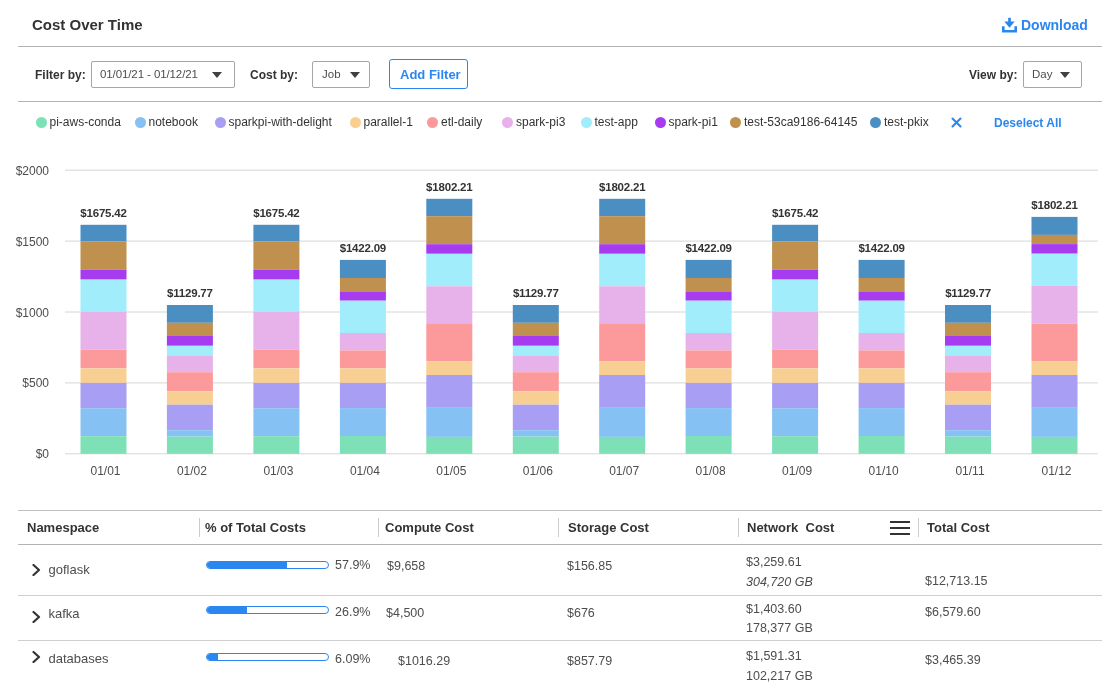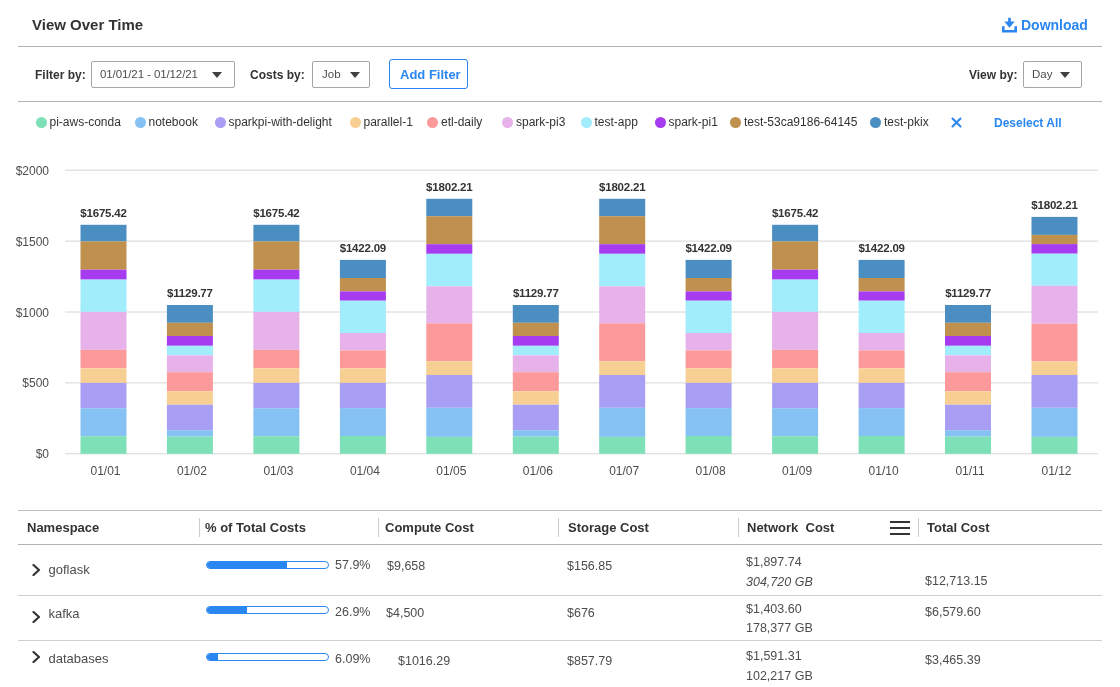--- a/index.html
+++ b/index.html
@@ -7,34 +7,34 @@
 .ldot { position:absolute; top:117px; width:11px; height:11px; border-radius:50%; }
 .llab { position:absolute; top:116px; height:14px; line-height:13px; font-size:12px; color:#333; white-space:nowrap; }
 .selbox { position:absolute; border:1px solid #a6a6a6; border-radius:2px; background:#fff; }
 .tri { position:absolute; width:0; height:0; border-left:5.5px solid transparent; border-right:5.5px solid transparent; border-top:6px solid #404040; }
 .blab { position:absolute; font-weight:700; font-size:12px; color:#333; white-space:nowrap; }
 .gsel { position:absolute; font-size:11.5px; color:#4d4d4d; white-space:nowrap; }
 </style></head>
 <body>
 <div id="page">
 
-<div style="position:absolute;left:32px;top:16px;font-size:15px;font-weight:700;color:#333;">View Over Time</div>
+<div style="position:absolute;left:32px;top:16px;font-size:15px;font-weight:700;color:#333;">Cost Over Time</div>
 <svg style="position:absolute;left:1001.5px;top:16.5px" width="15" height="16" viewBox="0 0 15 16">
   <path d="M7.5 0.8 L7.5 6" stroke="#2b87f0" stroke-width="2.7" fill="none"></path>
   <path d="M2.3 4.6 L7.5 10.8 L12.7 4.6 Z" fill="#2b87f0"></path>
   <path d="M1.3 9.2 L1.3 14.3 L13.7 14.3 L13.7 9.2" stroke="#2b87f0" stroke-width="2.6" fill="none"></path>
 </svg>
 <div style="position:absolute;left:1021px;top:17.5px;font-size:14px;font-weight:700;color:#2b87f0;line-height:14px;">Download</div>
 <div style="position:absolute;left:18px;top:46px;width:1084px;height:1px;background:#b3b3b3"></div>
 
 <div class="blab" style="left:35px;top:68px;">Filter by:</div>
 <div class="selbox" style="left:91px;top:60.5px;width:144px;height:27px;"></div>
 <div class="gsel" style="left:100px;top:68px;letter-spacing:-0.1px;">01/01/21 - 01/12/21</div>
 <div class="tri" style="left:212px;top:71.5px;"></div>
-<div class="blab" style="left:250px;top:68px;">Costs by:</div>
+<div class="blab" style="left:250px;top:68px;">Cost by:</div>
 <div class="selbox" style="left:312px;top:60.5px;width:58px;height:27px;"></div>
 <div class="gsel" style="left:322px;top:68px;">Job</div>
 <div class="tri" style="left:350px;top:71.5px;"></div>
 <div style="position:absolute;left:389px;top:59px;width:79px;height:30px;border:1px solid #2b87f0;border-radius:3px;"></div>
 <div style="position:absolute;left:400px;top:67px;font-size:13px;font-weight:700;color:#2b87f0;">Add Filter</div>
 <div class="blab" style="left:969px;top:68px;">View by:</div>
 <div class="selbox" style="left:1023px;top:60.5px;width:59px;height:27px;"></div>
 <div class="gsel" style="left:1032px;top:68px;">Day</div>
 <div class="tri" style="left:1060px;top:71.5px;"></div>
 <div style="position:absolute;left:18px;top:101px;width:1084px;height:1px;background:#b3b3b3"></div>
@@ -240,21 +240,21 @@
 <svg style="position:absolute;left:32px;top:563.5px" width="9" height="12" viewBox="0 0 9 12">
       <path d="M1.5 1 L7 6 L1.5 11" fill="none" stroke="#333" stroke-width="2.2" stroke-linecap="round" stroke-linejoin="round"></path>
     </svg>
 <div style="position:absolute;left:48.5px;top:560.5px;height:18px;line-height:18px;font-size:13px;color:#4d4d4d;font-weight:400;letter-spacing:0px;white-space:nowrap;">goflask</div>
 <div style="position:absolute;left:206px;top:560.5px;width:123px;height:8px;border:1px solid #2b87f0;border-radius:5px;box-sizing:border-box;overflow:hidden;background:#fff;">
       <div style="width:80px;height:100%;background:#2b87f0;"></div>
     </div>
 <div style="position:absolute;left:335px;top:555.5px;height:18px;line-height:18px;font-size:12.5px;color:#4d4d4d;font-weight:400;letter-spacing:0px;white-space:nowrap;">57.9%</div>
 <div style="position:absolute;left:387px;top:557px;height:18px;line-height:18px;font-size:12.5px;color:#4d4d4d;font-weight:400;letter-spacing:0px;white-space:nowrap;">$9,658</div>
 <div style="position:absolute;left:567px;top:557px;height:18px;line-height:18px;font-size:12.5px;color:#4d4d4d;font-weight:400;letter-spacing:0px;white-space:nowrap;">$156.85</div>
-<div style="position:absolute;left:746px;top:553px;height:18px;line-height:18px;font-size:12.5px;color:#4d4d4d;font-weight:400;letter-spacing:0px;white-space:nowrap;">$1,897.74</div>
+<div style="position:absolute;left:746px;top:553px;height:18px;line-height:18px;font-size:12.5px;color:#4d4d4d;font-weight:400;letter-spacing:0px;white-space:nowrap;">$3,259.61</div>
 <div style="position:absolute;left:746px;top:573px;height:18px;line-height:18px;font-size:12.5px;color:#4d4d4d;font-weight:400;letter-spacing:0px;white-space:nowrap;font-style:italic;">304,720 GB</div>
 <div style="position:absolute;left:925px;top:572px;height:18px;line-height:18px;font-size:12.5px;color:#4d4d4d;font-weight:400;letter-spacing:0px;white-space:nowrap;">$12,713.15</div>
 <div style="position:absolute;left:18px;top:595px;width:1084px;height:1px;background:#cfcfcf"></div>
 <svg style="position:absolute;left:32px;top:611px" width="9" height="12" viewBox="0 0 9 12">
       <path d="M1.5 1 L7 6 L1.5 11" fill="none" stroke="#333" stroke-width="2.2" stroke-linecap="round" stroke-linejoin="round"></path>
     </svg>
 <div style="position:absolute;left:48.5px;top:604.5px;height:18px;line-height:18px;font-size:13px;color:#4d4d4d;font-weight:400;letter-spacing:0px;white-space:nowrap;">kafka</div>
 <div style="position:absolute;left:206px;top:605.5px;width:123px;height:8px;border:1px solid #2b87f0;border-radius:5px;box-sizing:border-box;overflow:hidden;background:#fff;">
       <div style="width:40px;height:100%;background:#2b87f0;"></div>
     </div>

